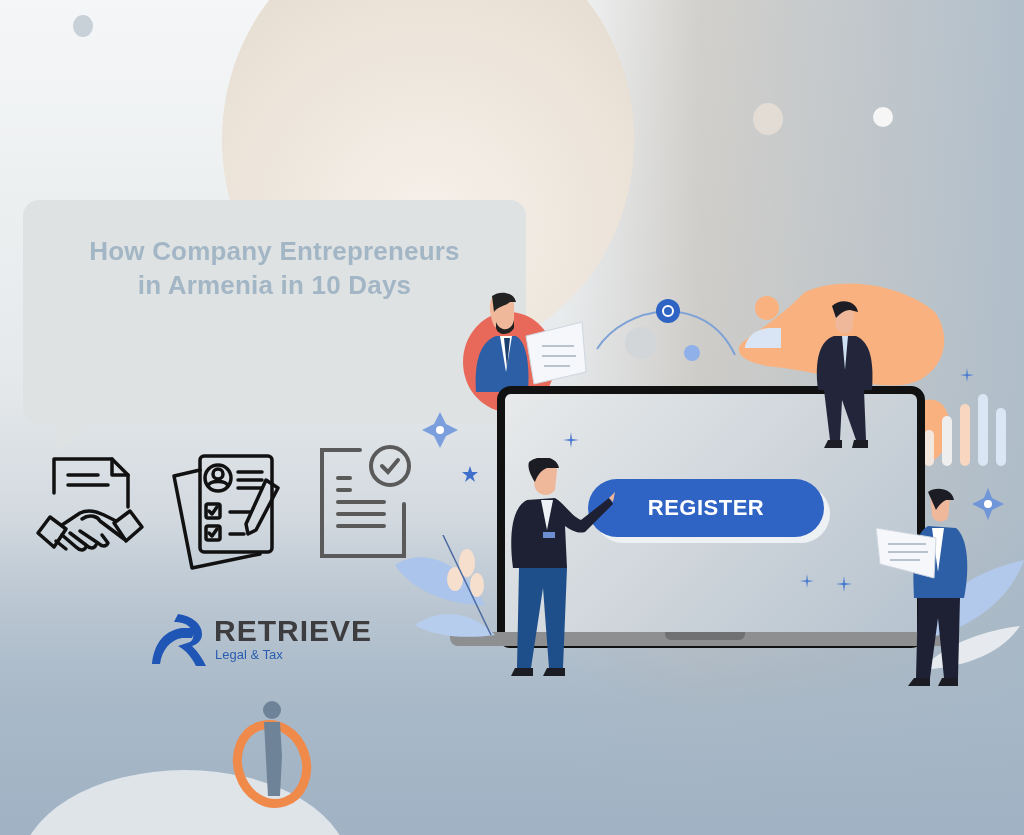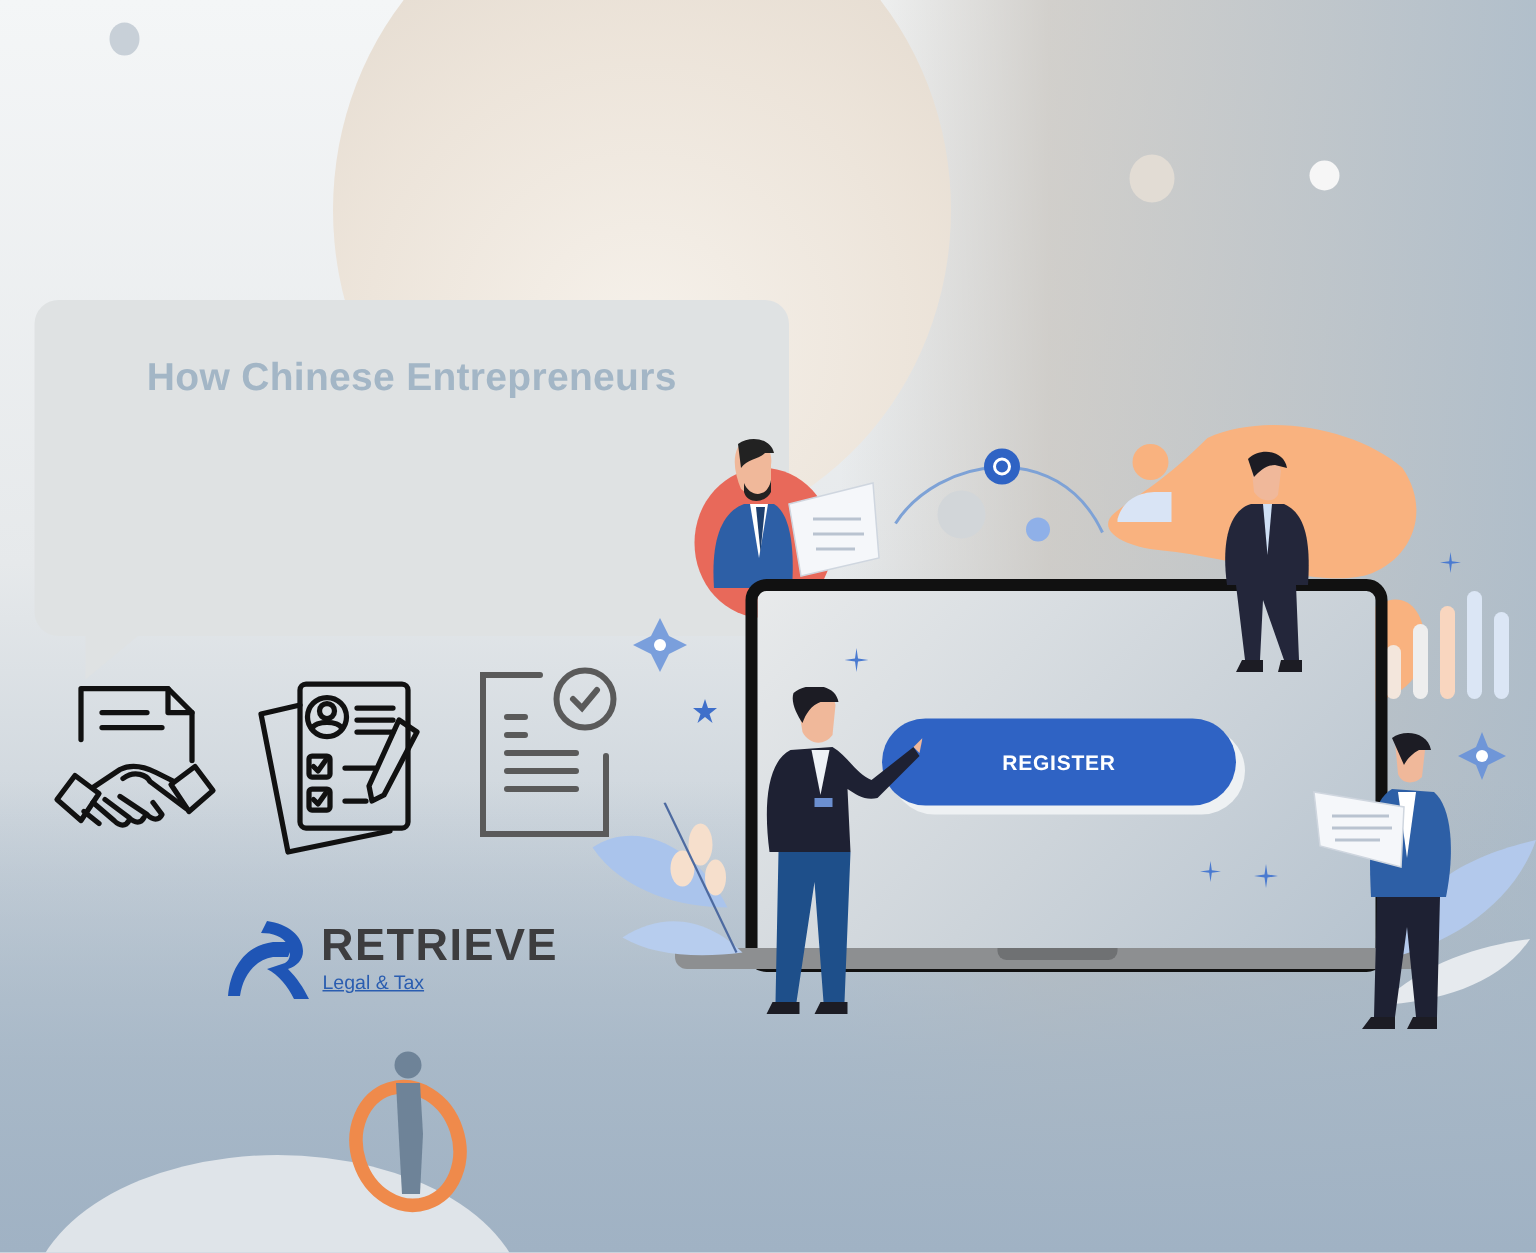--- a/index.html
+++ b/index.html
@@ -20,30 +20,30 @@
   .bubble { position:absolute; left:23px; top:200px; width:503px; height:224px; background:#dfe2e3; border-radius:16px; }
   .bubble-tail { position:absolute; left:57px; top:423px; width:0; height:0;
     border-left:0 solid transparent; border-right:36px solid transparent; border-top:30px solid #dfe2e3; }
   .headline { position:absolute; left:23px; top:235px; width:503px; text-align:center;
     color:#a3b6c6; font-weight:bold; font-size:26px; line-height:1.3; letter-spacing:.2px; }
   .headline div { white-space:nowrap; }
 
   .icon-box { position:absolute; }
   .logo { position:absolute; left:148px; top:612px; }
   .logo-name { position:absolute; left:66px; top:2px; font-size:30px; font-weight:bold; color:#3d3d3f; letter-spacing:1px;text-align:right; }
-  .logo-sub { position:absolute; left:67px; top:35px; font-size:13px; color:#2a5db0; white-space:nowrap;text-decoration:underline; }
+  .logo-sub { position:absolute; left:67px; top:35px; font-size:13px; color:#2a5db0; white-space:nowrap; }
 
   .laptop-screen { position:absolute; left:497px; top:386px; width:412px; height:246px; border:8px solid #111;
     border-radius:14px; background: linear-gradient(135deg, #e8eaeb 0%, #cdd4da 55%, #b6c3cf 100%); }
   .laptop-base { position:absolute; left:450px; top:632px; width:500px; height:14px; background:#8d8f91;
     border-radius:3px 3px 8px 8px; }
   .laptop-notch { position:absolute; left:665px; top:632px; width:80px; height:8px; background:#6f7173; border-radius:0 0 6px 6px; }
 
   .register-btn { position:absolute; left:588px; top:479px; width:236px; height:58px; border-radius:29px;
-    background:#2f63c4; color:#fff; font-weight:bold; font-size:14px; letter-spacing:.5px;
+    background:#2f63c4; color:#fff; font-weight:bold; font-size:22px; letter-spacing:.5px;
     display:flex; align-items:center; justify-content:center; border:none; cursor:pointer;
     box-shadow: 6px 6px 0 #eef1f3; }
   .blob { position:absolute; }
 </style>
 </head>
 <body>
 
 <div class="bg-layer">
   <div class="bg-right"></div>
   <div class="moon"></div>
@@ -51,21 +51,22 @@
   <div class="dot" style="left:73px;top:15px;width:20px;height:22px;background:#c8d0d8;"></div>
   <div class="dot" style="left:753px;top:103px;width:30px;height:32px;background:#e2dcd4;"></div>
   <div class="dot" style="left:873px;top:107px;width:20px;height:20px;background:#f6f6f6;"></div>
   <div class="dot" style="left:625px;top:327px;width:32px;height:32px;background:#d2d6d9;"></div>
   <div class="planet-bottom"></div>
 </div>
 
 <div class="bubble"></div>
 <div class="bubble-tail"></div>
 <div class="headline">
-  <div>How Chinese Entrepreneurs</div>
+  <div>How Company Entrepreneurs</div>
+  <div>in Armenia in 10 Days</div>
 </div>
 
 <div class="icon-box" style="left:32px;top:455px;">
   <svg width="116" height="116" viewBox="0 0 116 116" fill="none" stroke="#111" stroke-width="3.5" stroke-linejoin="round" stroke-linecap="round">
     <path d="M22 38 V4 H80 L96 20 V52"></path>
     <path d="M80 4 V20 H96"></path>
     <path d="M36 20 H66 M36 30 H76"></path>
     <path d="M6 78 L18 62 L34 74 L22 92 Z"></path>
     <path d="M110 72 L98 56 L82 68 L94 86 Z"></path>
     <path d="M30 70 L48 58 C56 54 64 56 72 60 L84 66"></path>

